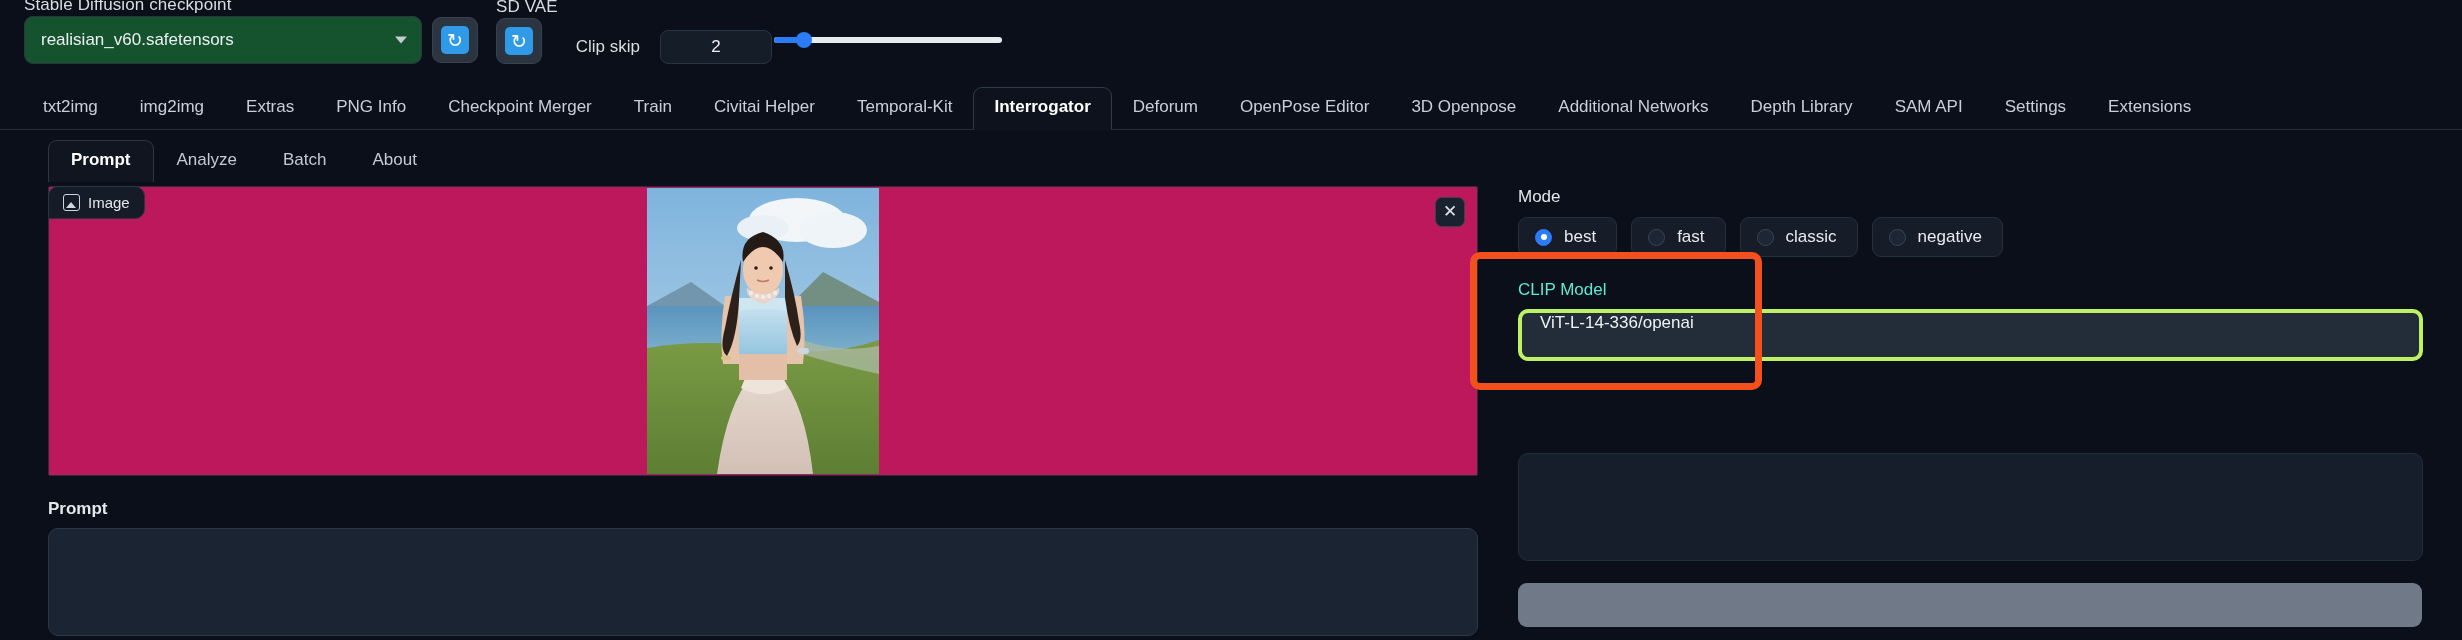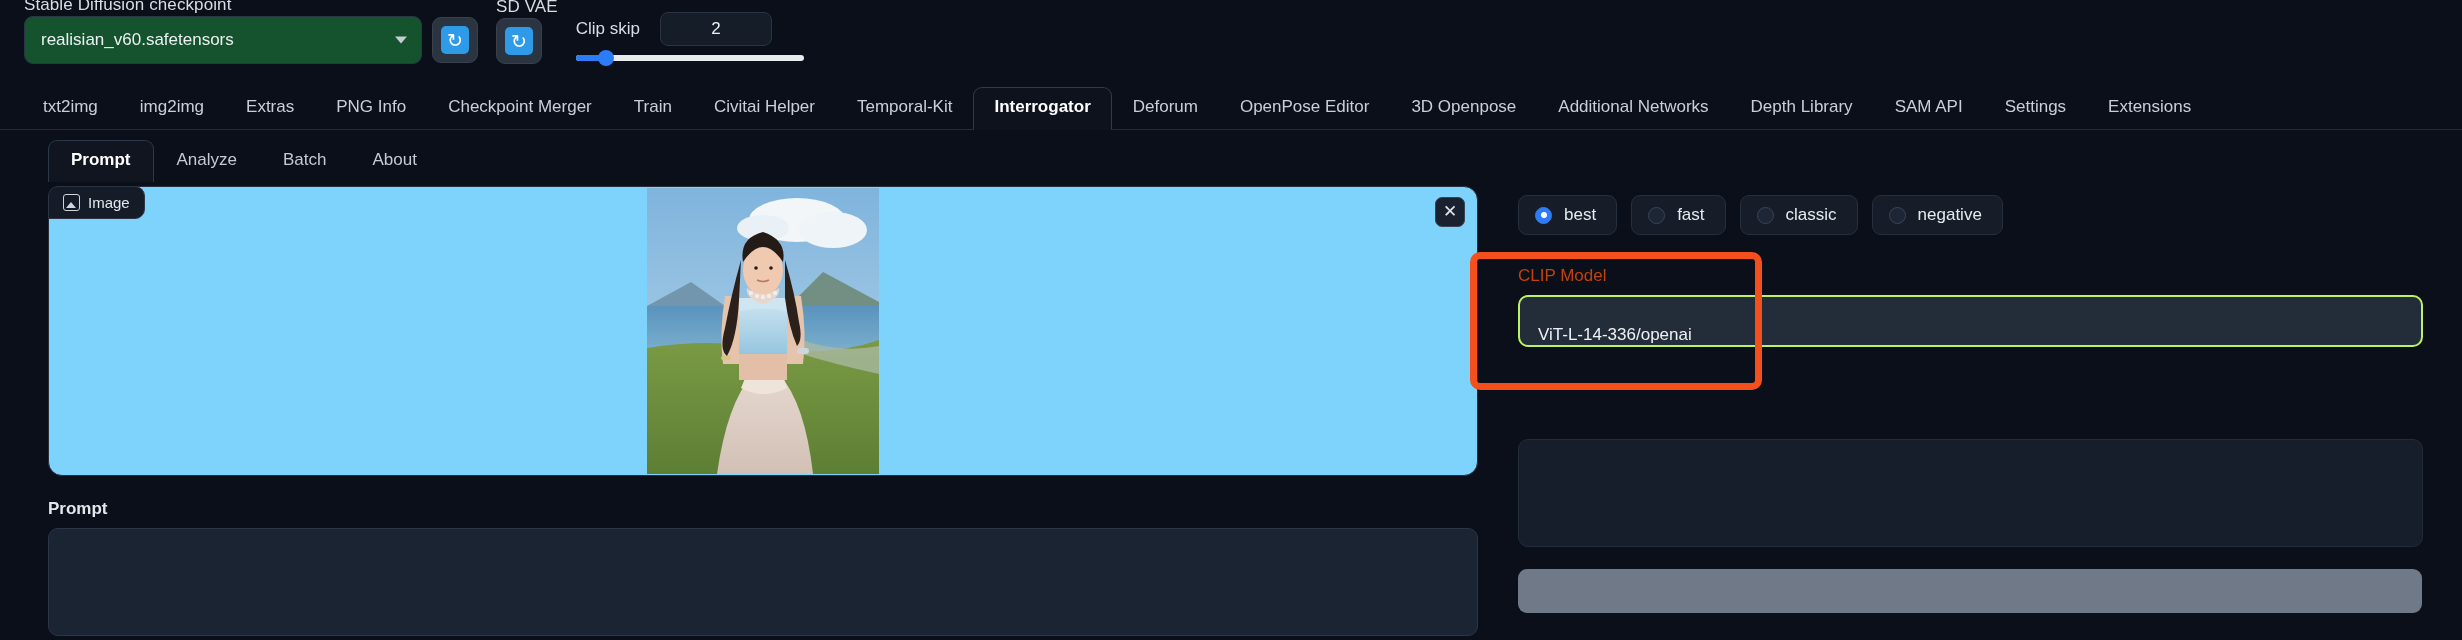--- a/index.html
+++ b/index.html
@@ -46,21 +46,21 @@
     width: 46px; height: 46px; border-radius: 9px;
     background: #2b3441; border: 1px solid #39414e;
     display: flex; align-items: center; justify-content: center;
     cursor: pointer; flex: none;
   }
   .refresh-glyph {
     width: 28px; height: 28px; border-radius: 5px; background: #2f9be8;
     display: flex; align-items: center; justify-content: center;
     color: #ffffff; font-size: 19px; line-height: 1;
   }
-  .clipskip-wrap { display: flex; flex-direction: column; gap: 2px; width: 230px; }
+  .clipskip-wrap { display: flex; flex-direction: row; gap: 2px; width: 230px; }
   .clipskip-top { display: flex; align-items: center; gap: 20px; }
   .clipskip-label { font-size: 17px; color: #d9dde3; white-space: nowrap; }
   .clipskip-box {
     width: 112px; height: 34px; border-radius: 8px;
     background: #151d29; border: 1px solid #2a3343;
     display: flex; align-items: center; justify-content: center;
     font-size: 17px; color: #edf0f3;
   }
   .slider { position: relative; width: 228px; height: 12px; margin-top: 4px; }
   .slider-track {
@@ -127,23 +127,23 @@
     position: absolute; left: 0; top: 176px; width: 2462px; height: 464px;
     display: flex; gap: 0;
   }
   .col-left { width: 1500px; padding: 10px 22px 0 48px; }
   .col-right { width: 962px; padding: 10px 40px 0 18px; }
 
   
   .image-panel {
     position: relative;
     width: 1430px; height: 290px;
-    background: #7dd3fc;
+    background: #be185d;
     border: 1px solid #262f3d;
-    border-radius: 14px;
+    border-radius: 2px;
   }
   .image-tag {
     position: absolute; left: -1px; top: -1px;
     display: flex; align-items: center; gap: 8px;
     height: 33px; padding: 0 14px;
     background: #151c28; border: 1px solid #2b3543;
     border-radius: 10px 10px 10px 0;
     font-size: 15px; color: #e4e8ed;
   }
   .img-icon {
@@ -194,26 +194,26 @@
     width: 17px; height: 17px; border-radius: 50%;
     background: #1d2634; border: 1px solid #3a4557; flex: none;
     position: relative;
   }
   .radio-pill.selected .radio-dot { background: #2b7cf6; border-color: #2b7cf6; }
   .radio-pill.selected .radio-dot:after {
     content: ""; position: absolute; left: 4.5px; top: 4.5px;
     width: 6px; height: 6px; border-radius: 50%; background: #ffffff;
   }
 
-  .clip-label { margin-top: 30px; font-size: 17px; color: #c2410c; line-height: 22px; }
+  .clip-label { margin-top: 22px; font-size: 17px; color: #5eead4; line-height: 22px; }
   .clip-dropdown {
     margin-top: 8px;
     width: 905px; height: 52px;
-    background: #232c39; border: 2px solid #bef264; border-radius: 10px;
-    display: flex; align-items: flex-end; padding: 0 18px;
+    background: #232c39; border: 4px solid #bef264; border-radius: 10px;
+    display: flex; align-items: flex-start; padding: 0 18px;
     font-size: 17px; color: #eef1f5; cursor: pointer;
   }
   .right-filler {
     margin-top: 92px; width: 905px; height: 108px;
     background: #161e2b; border: 1px solid #232c39; border-radius: 10px;
   }
   .right-btn-row { margin-top: 22px; display: flex; }
   .secondary-btn {
     width: 905px; height: 44px;
     background: #6f7988; border: none; border-radius: 9px; cursor: pointer;
@@ -369,20 +369,21 @@
         <div class="close-btn">✕</div>
       </div>
 
       <div class="prompt-label">Prompt</div>
       <div class="prompt-box" placeholder=""></div>
 
     </div>
 
     <div class="col-right">
 
+      <div class="mode-label">Mode</div>
 
       <div class="radio-row">
         <div class="radio-pill selected">
           <span class="radio-dot"></span>
           <span>best</span>
         </div>
         <div class="radio-pill">
           <span class="radio-dot"></span>
           <span>fast</span>
         </div>

